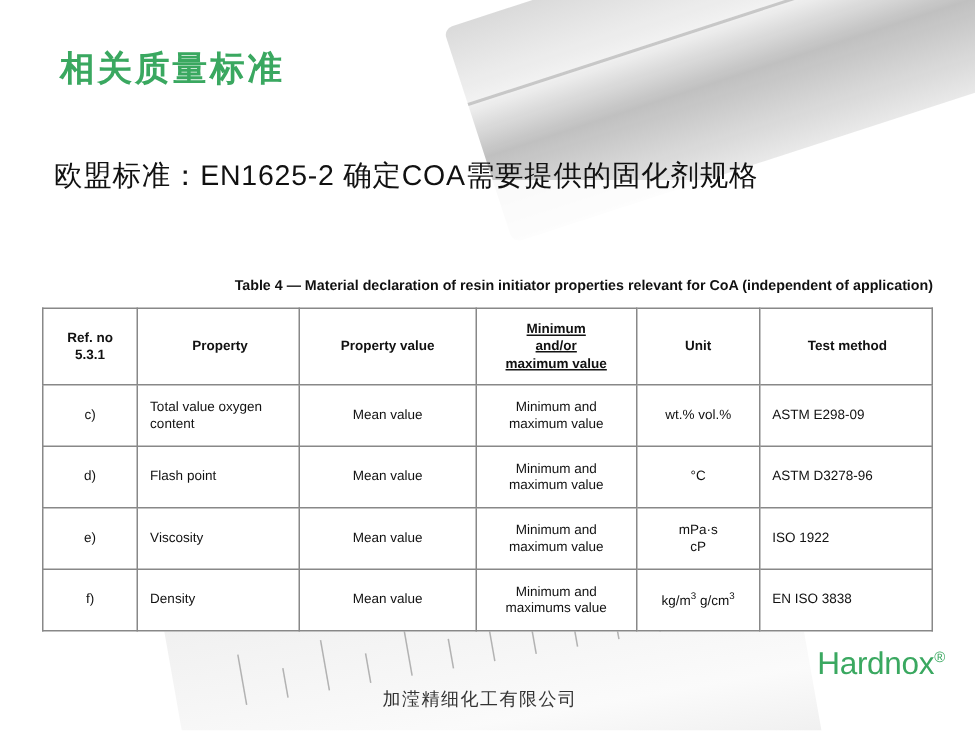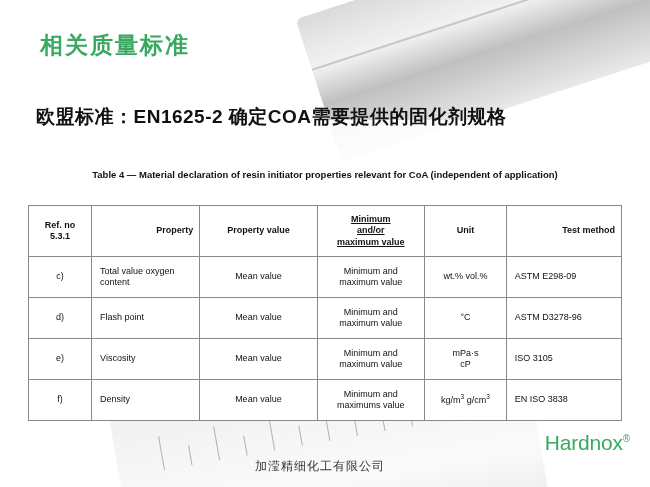--- a/index.html
+++ b/index.html
@@ -96,30 +96,30 @@
     font-size: 23px;
     font-weight: bold;
     color: #3aa860;
     letter-spacing: 2px;
   }
   .subtitle {
     position: absolute;
     left: 36px;
     top: 104px;
     font-size: 19px;
-    font-weight: bold;
+    font-weight: normal;
     color: #111111;
     letter-spacing: 0.5px;
   }
   .table-caption {
     position: absolute;
     left: 28px;
-    top: 168px;
+    top: 184px;
     width: 594px;
-    text-align: center;
+    text-align: right;
     font-size: 9.5px;
     font-weight: bold;
     color: #111111;
     line-height: 1.45;
   }
 
   table.coa {
     position: absolute;
     left: 28px;
     top: 205px;
@@ -134,21 +134,21 @@
     padding: 5px 6px;
     vertical-align: middle;
   }
   table.coa thead th {
     font-weight: bold;
     text-align: center;
     height: 40px;
     line-height: 1.25;
   }
   table.coa thead th.left {
-    text-align: right;
+    text-align: center;
     padding-left: 8px;
   }
   table.coa tbody td {
     height: 30px;
     text-align: center;
     line-height: 1.25;
   }
   table.coa tbody td.left {
     text-align: left;
     padding-left: 8px;
@@ -271,21 +271,21 @@
         <td class="left">Viscosity</td>
         <td>Mean value</td>
         <td>
           <div>Minimum and</div>
           <div>maximum value</div>
         </td>
         <td>
           <div>mPa·s</div>
           <div>cP</div>
         </td>
-        <td class="left">ISO 3105</td>
+        <td class="left">ISO 1922</td>
       </tr>
       <tr>
         <td>f)</td>
         <td class="left">Density</td>
         <td>Mean value</td>
         <td>
           <div>Minimum and</div>
           <div>maximums value</div>
         </td>
         <td>

